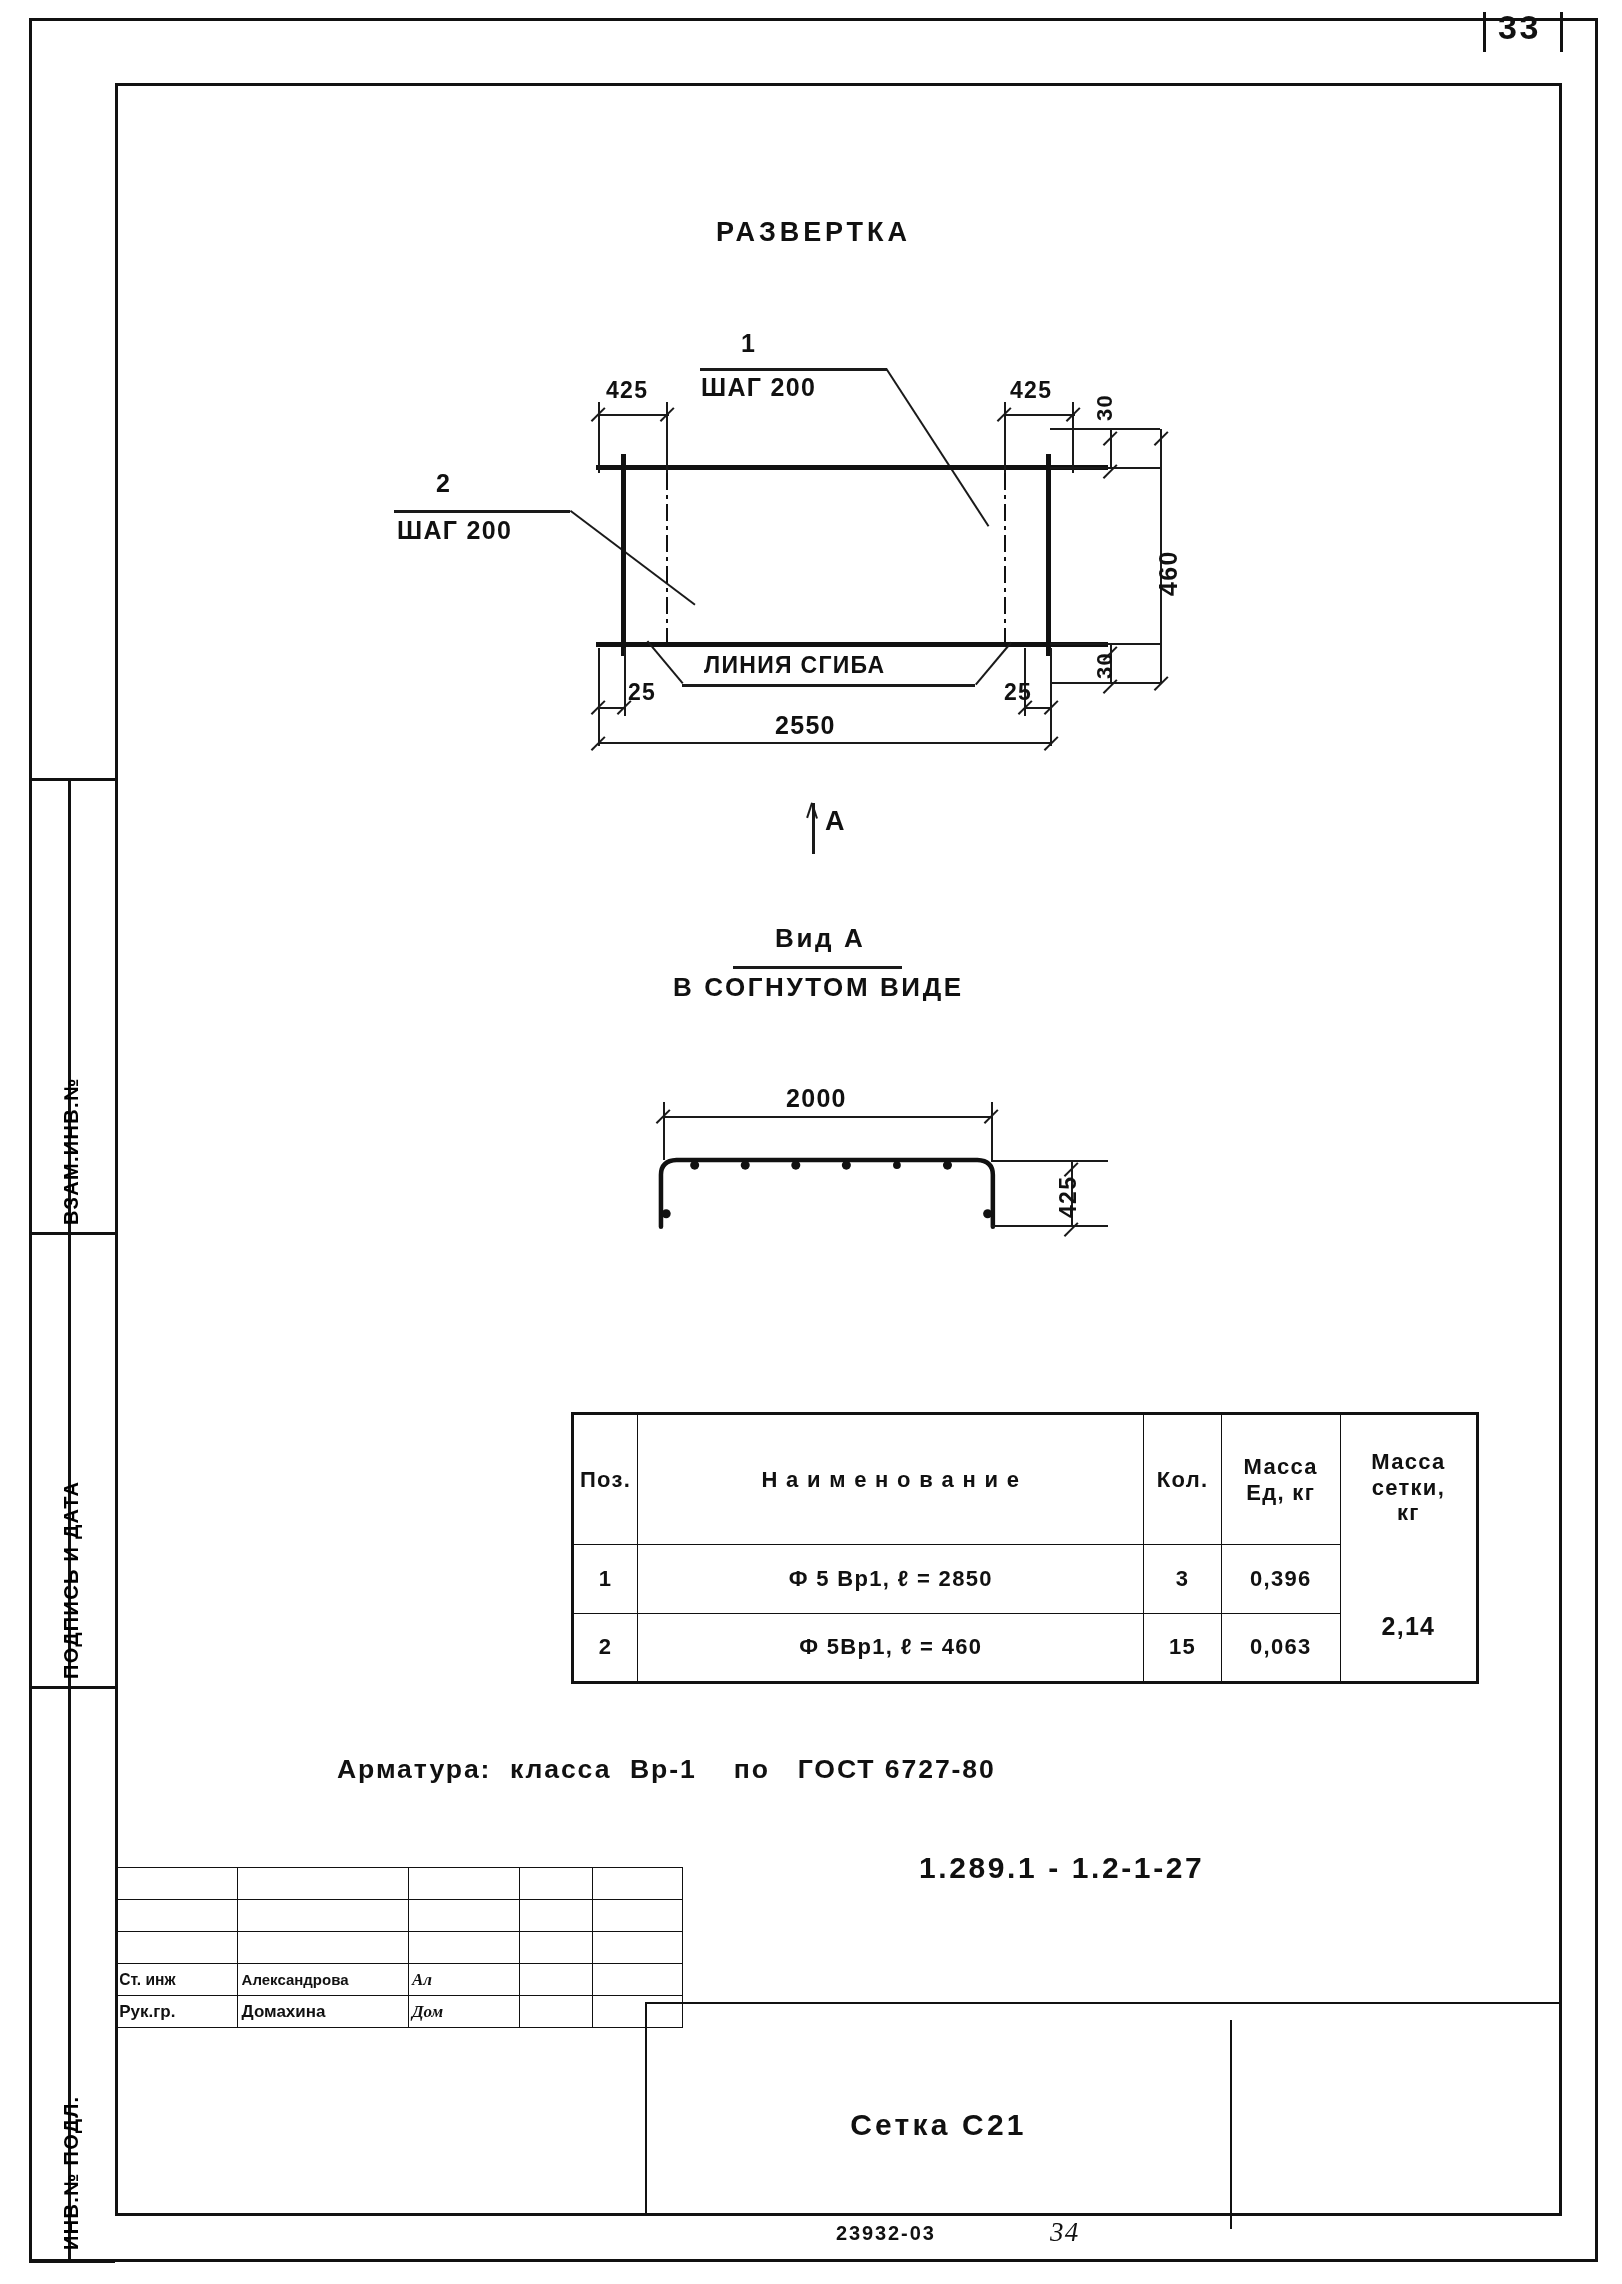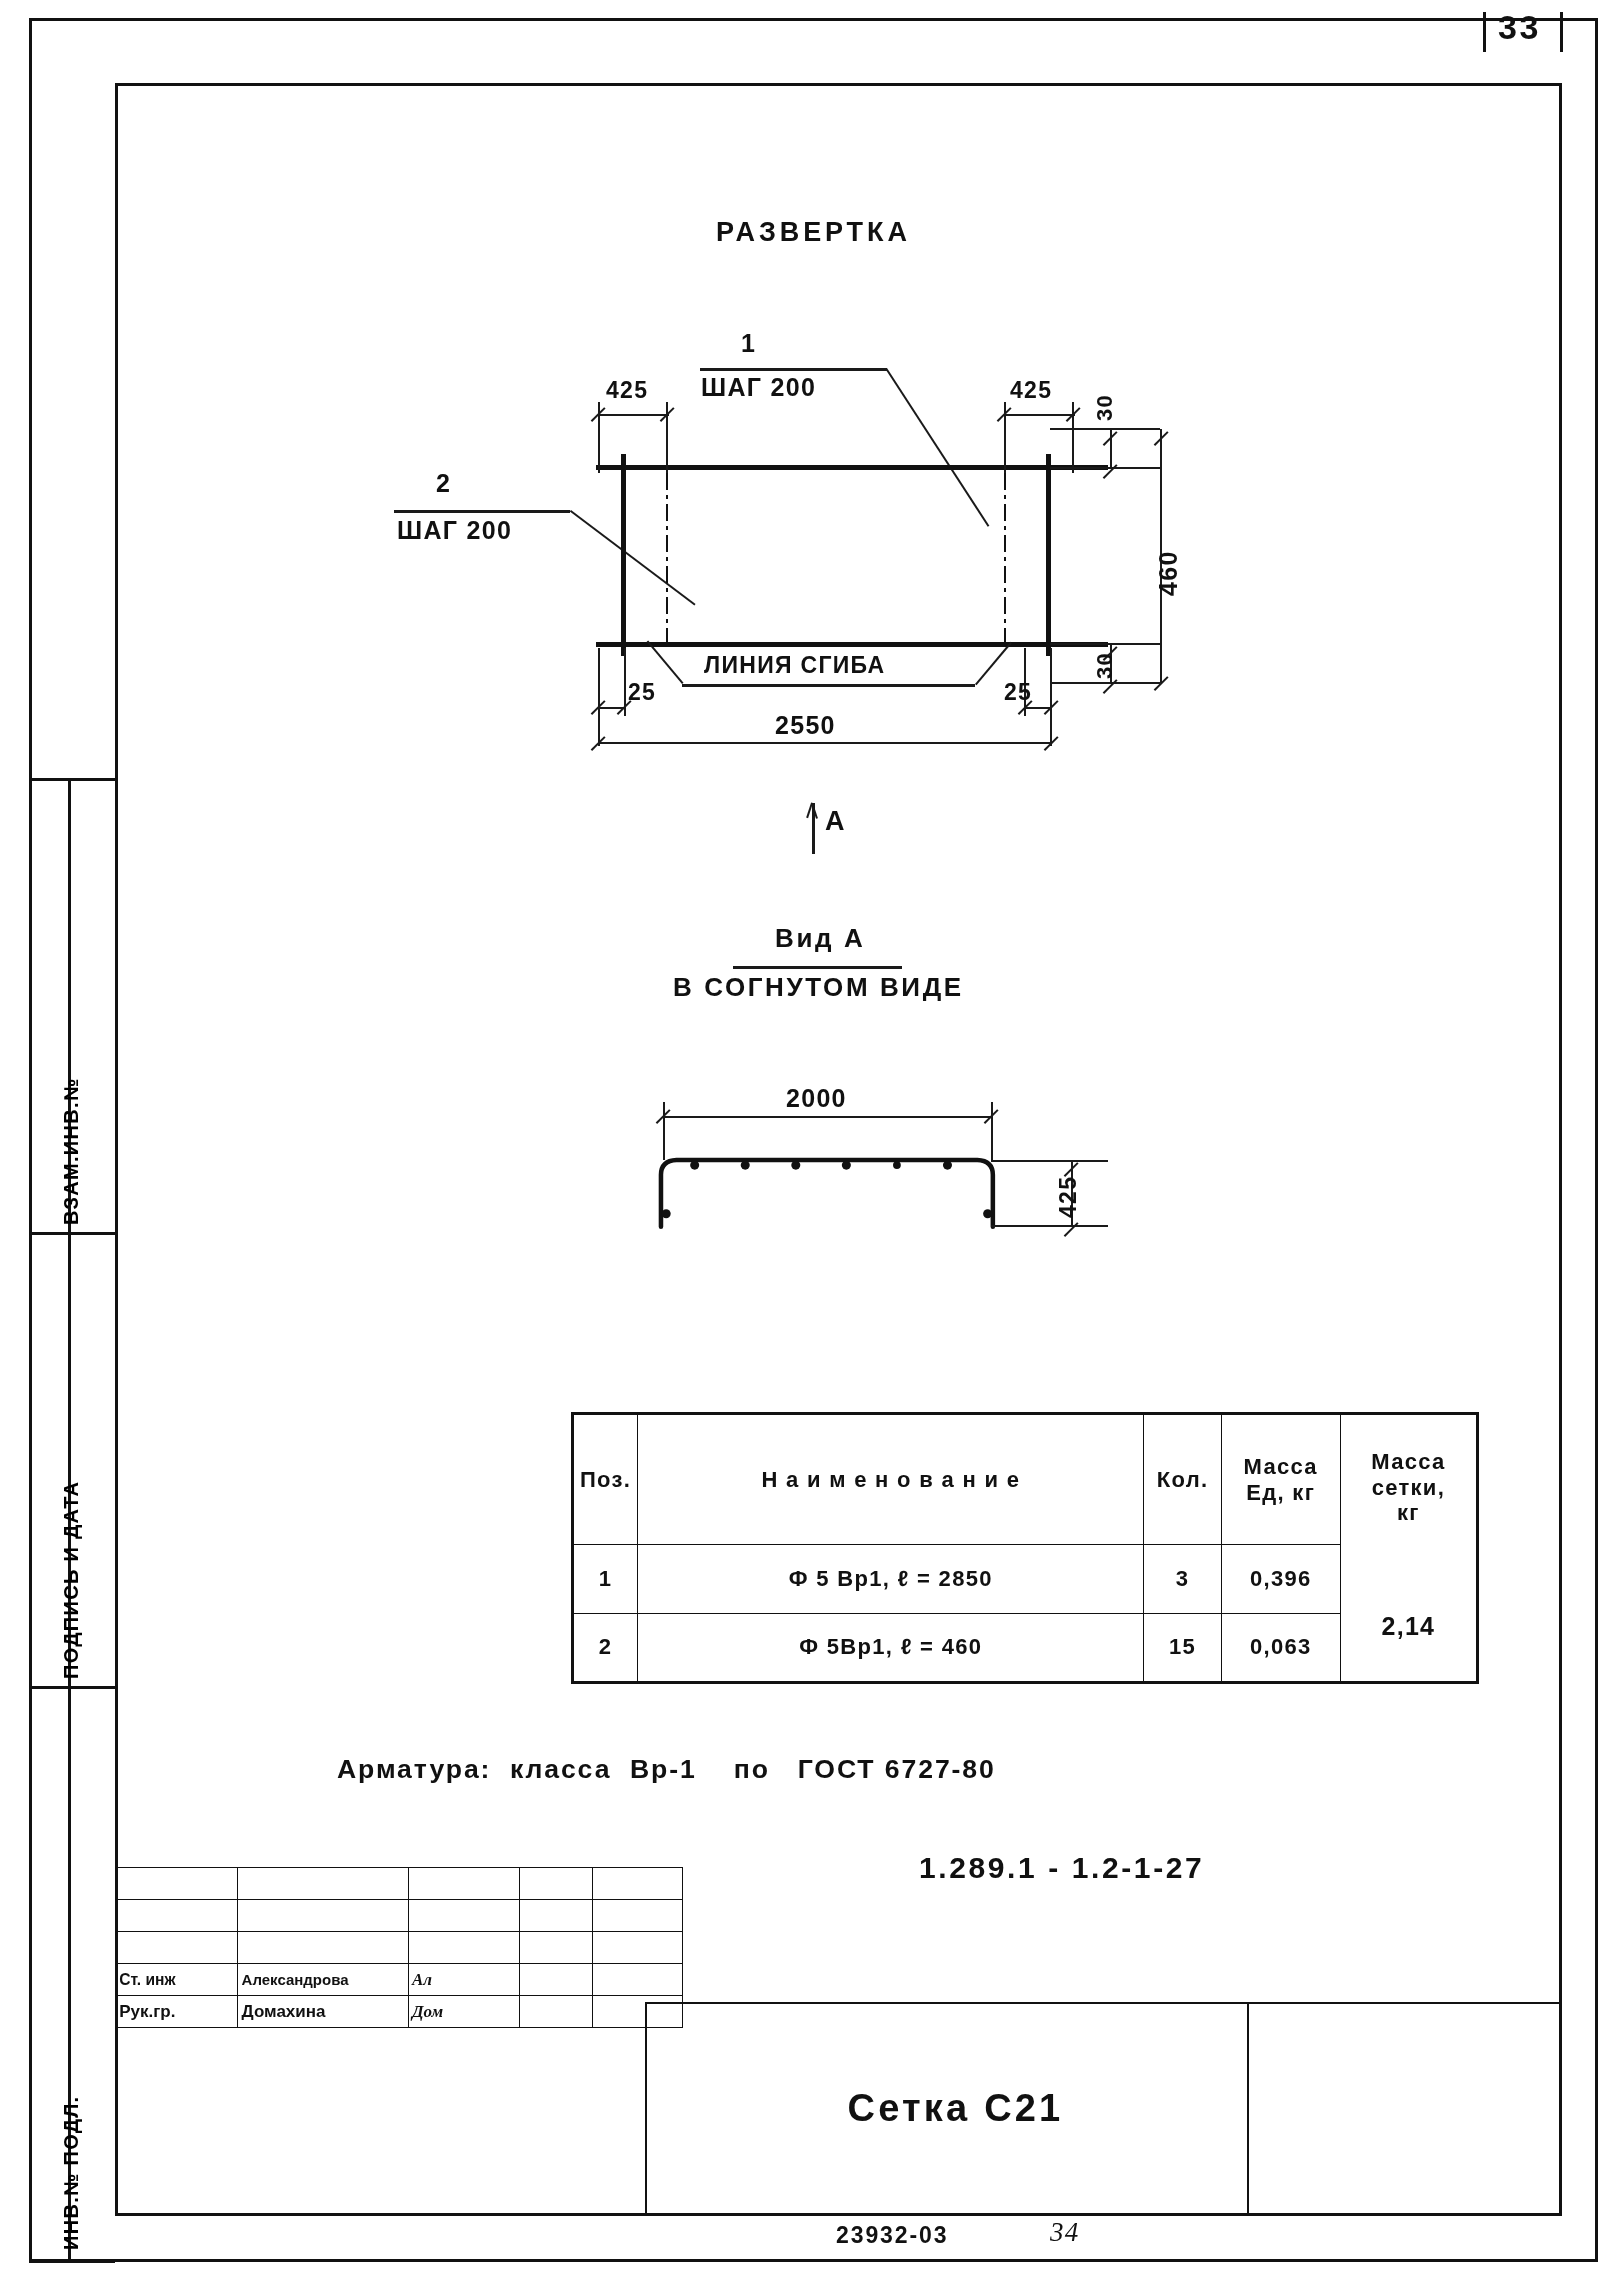--- a/index.html
+++ b/index.html
@@ -66,33 +66,33 @@
   .w-name{width:163px;}
   .w-sign{width:104px;}
   .w-date{width:65px;}
   .w-blank{width:83px;}
   .sig{font-family:"Liberation Serif",serif;font-style:italic;font-weight:400;
        font-size:21px;letter-spacing:0;}
 
   #tb-code{position:absolute;left:804px;top:-16px;font-size:30px;letter-spacing:2.6px;}
   #tb-main{position:absolute;left:530px;top:135px;width:917px;height:213px;
            border:2.6px solid #111;box-sizing:border-box;}
-  #tb-title{position:absolute;left:0;top:0;width:585px;height:100%;
+  #tb-title{position:absolute;left:0;top:16px;width:585px;height:100%;
             display:flex;align-items:center;justify-content:center;
-            font-size:38px;font-weight:700;letter-spacing:3.2px;color:#111;
-            border-right:2.6px solid #111;box-sizing:border-box;margin-left:17px;}
+            font-size:30px;font-weight:700;letter-spacing:3.2px;color:#111;
+            border-right:2.6px solid #111;box-sizing:border-box;}
   #tb-right{position:absolute;left:585px;top:0;width:329px;height:100%;}
   #tb-stage{position:absolute;left:0;top:0;width:100%;}
   #tb-stage table{width:329px;}
   #tb-stage td{height:28.5px;text-align:center;font-size:17.5px;letter-spacing:0.6px;}
   #tb-org{position:absolute;left:0;top:104px;width:329px;height:107px;
           display:flex;align-items:center;justify-content:center;
           font-size:34px;font-weight:700;letter-spacing:0.6px;color:#111;
           border-top:2.6px solid #111;box-sizing:border-box;}
-  #tb-bottomcode{left:836px;top:2222px;font-size:23px;letter-spacing:1.9px;}
+  #tb-bottomcode{left:836px;top:2222px;font-size:20px;letter-spacing:1.9px;}
   #tb-bottomnum{left:1050px;top:2217px;font-size:27px;
                 font-family:"Liberation Serif",serif;font-style:italic;font-weight:400;}
 </style>
 </head>
 <body>
 
 <div id="sheet">
 
   <div class="line vl" id="pageno-bar-l"></div>
   <div class="line vl" id="pageno-bar-r"></div>

